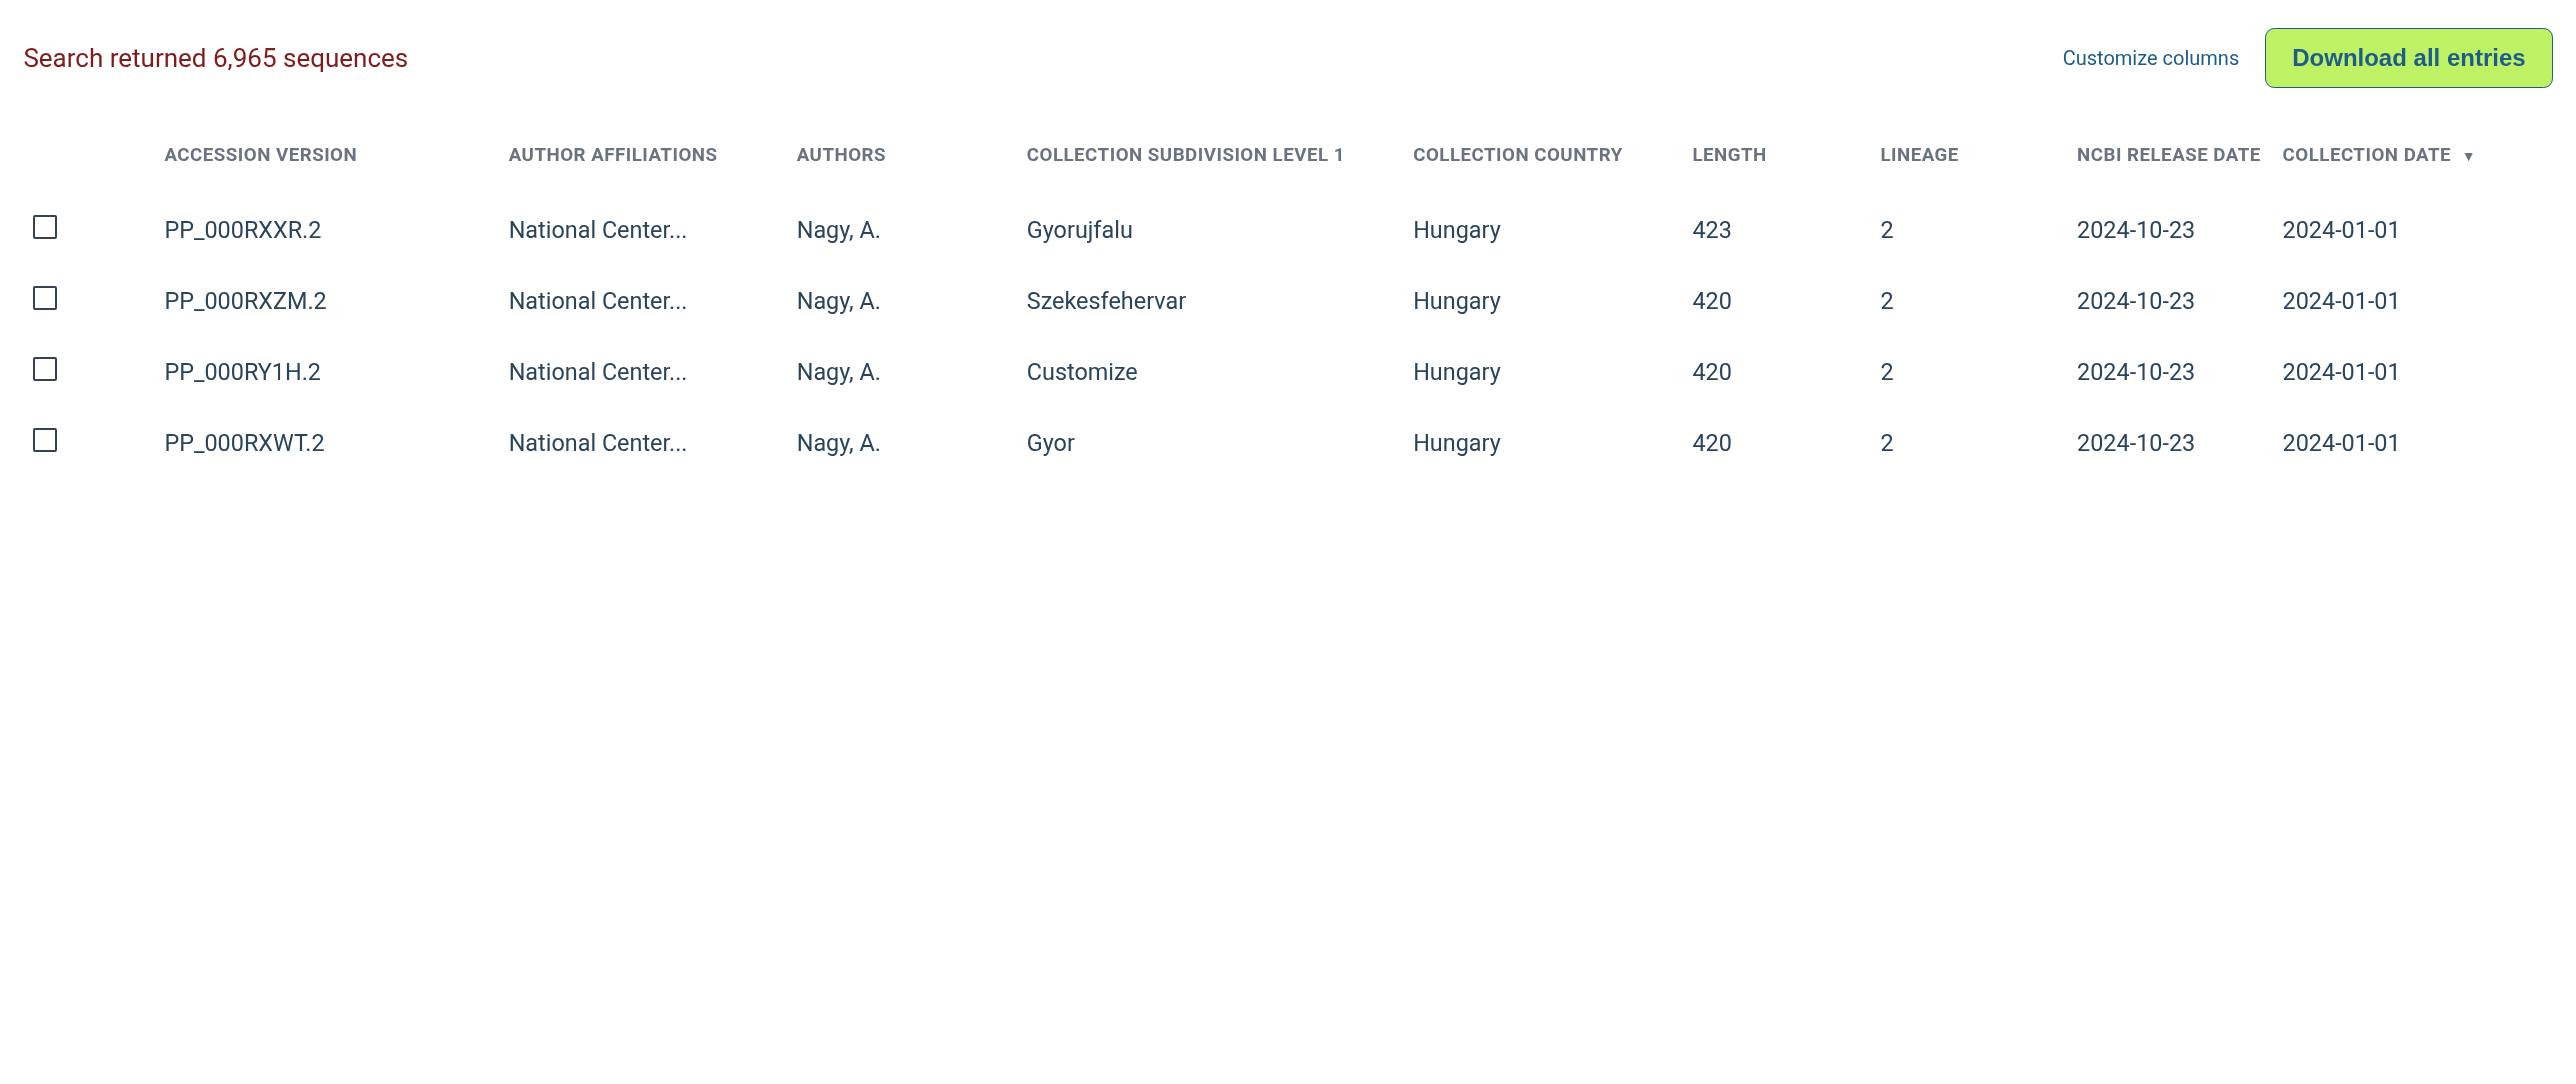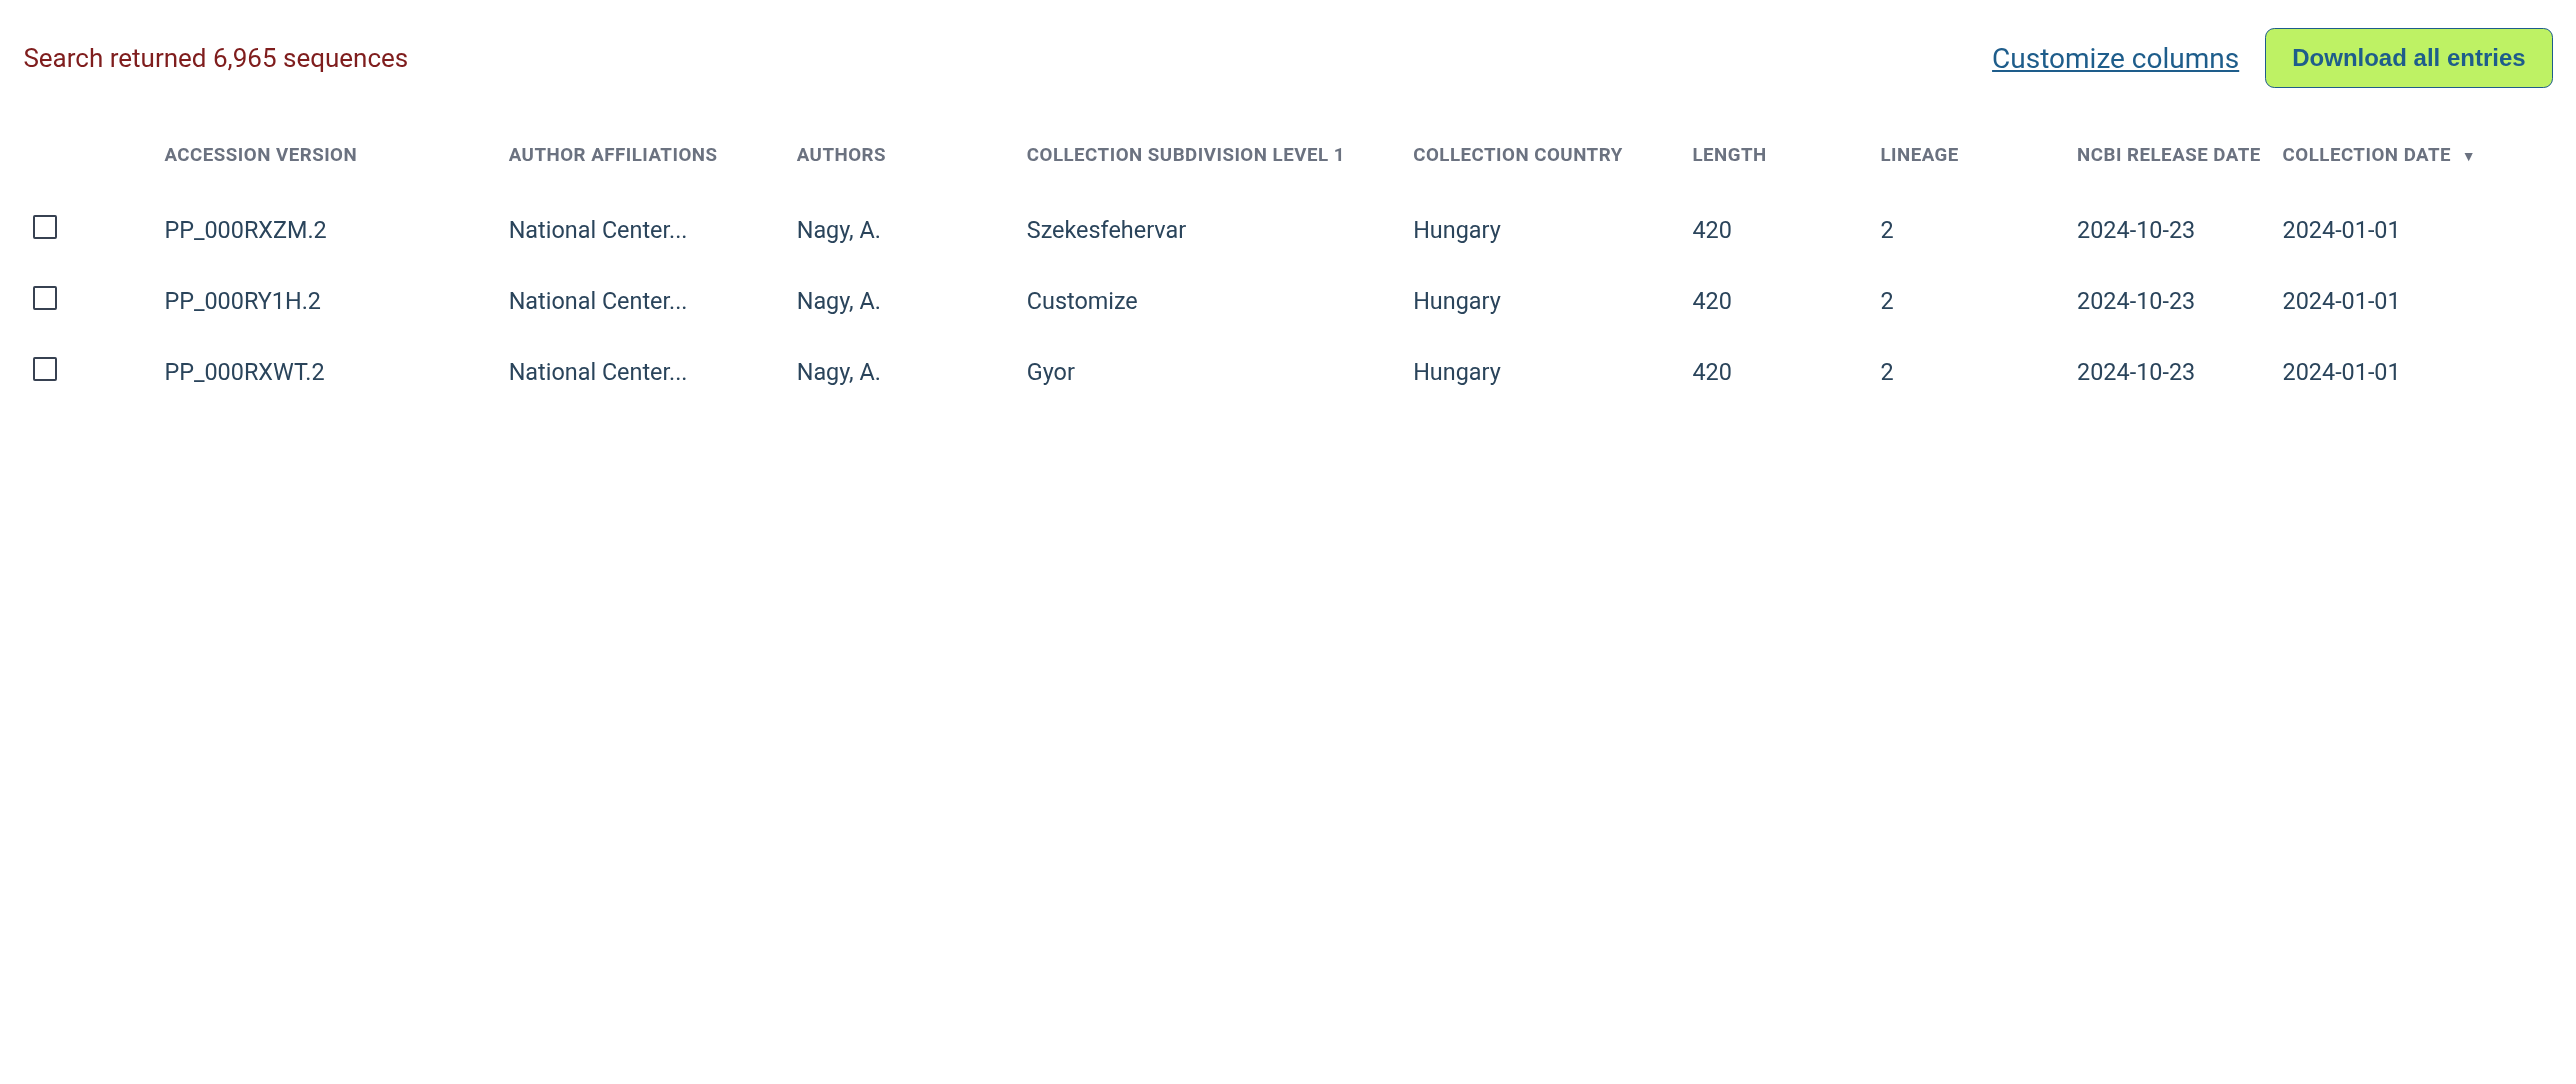--- a/index.html
+++ b/index.html
@@ -24,22 +24,21 @@
       color: #7f1d1d;
       font-weight: 400;
     }
     .header-actions {
       display: flex;
       align-items: center;
       gap: 26px;
     }
     .customize-link {
       color: #1e5d8b;
-      font-size: 28px;
-      text-decoration: underline;
+      font-size: 20px;
       cursor: pointer;
     }
     .download-btn {
       border: 1.9px solid #1e5d8b;
       color: #1e5d8b;
       background: #bef264;
       font-size: 24px;
       font-weight: 600;
       padding: 15px 26px;
       border-radius: 9.3px;
@@ -122,20 +121,32 @@
       <th class="col-release">NCBI RELEASE DATE</th>
       <th class="col-date">
         <span>COLLECTION DATE</span>
         <span class="sort-icon">▼</span>
       </th>
     </tr>
   </thead>
   <tbody>
     <tr>
       <td class="checkbox-cell"><span class="checkbox"></span></td>
+      <td>PP_000RXXR.2</td>
+      <td>National Center...</td>
+      <td>Nagy, A.</td>
+      <td>Gyorujfalu</td>
+      <td>Hungary</td>
+      <td>423</td>
+      <td>2</td>
+      <td>2024-10-23</td>
+      <td>2024-01-01</td>
+    </tr>
+    <tr>
+      <td class="checkbox-cell"><span class="checkbox"></span></td>
       <td>PP_000RXZM.2</td>
       <td>National Center...</td>
       <td>Nagy, A.</td>
       <td>Szekesfehervar</td>
       <td>Hungary</td>
       <td>420</td>
       <td>2</td>
       <td>2024-10-23</td>
       <td>2024-01-01</td>
     </tr>

